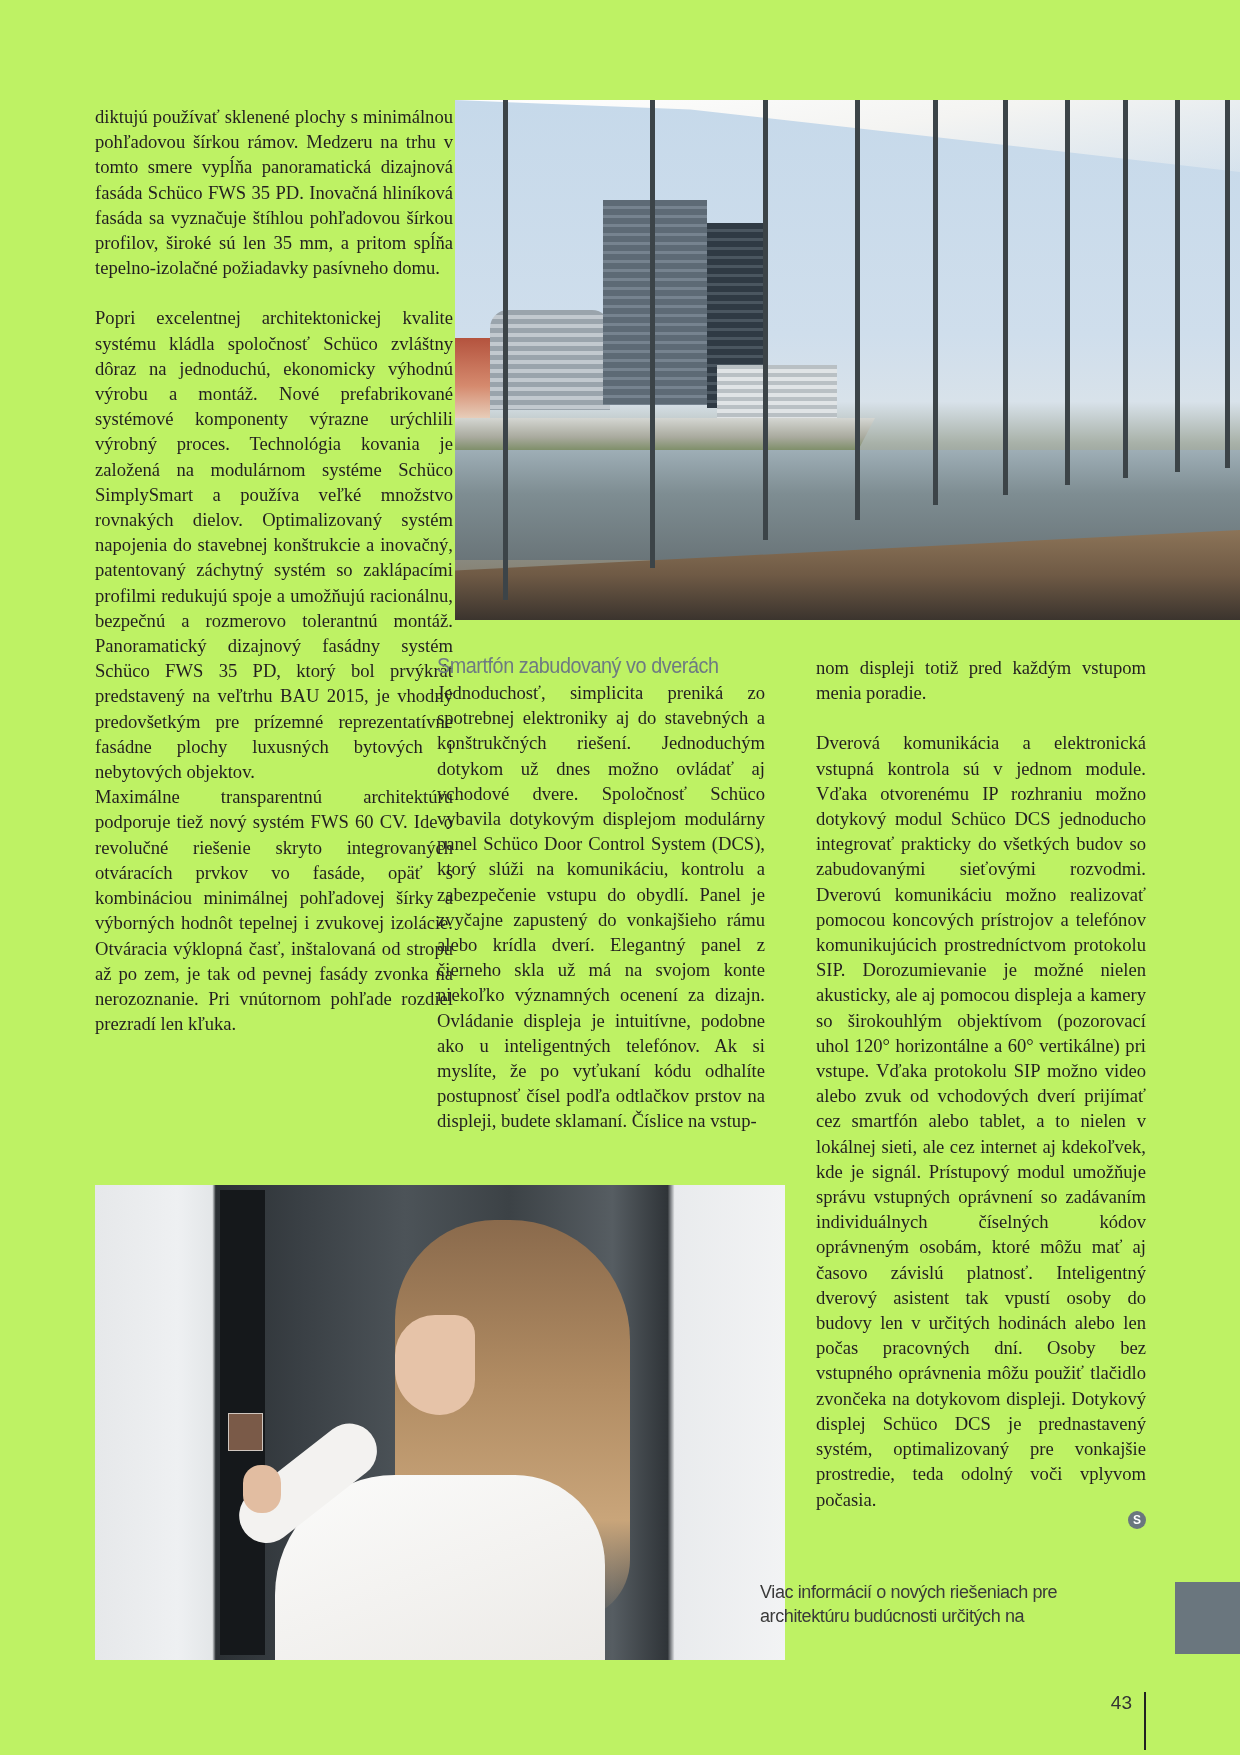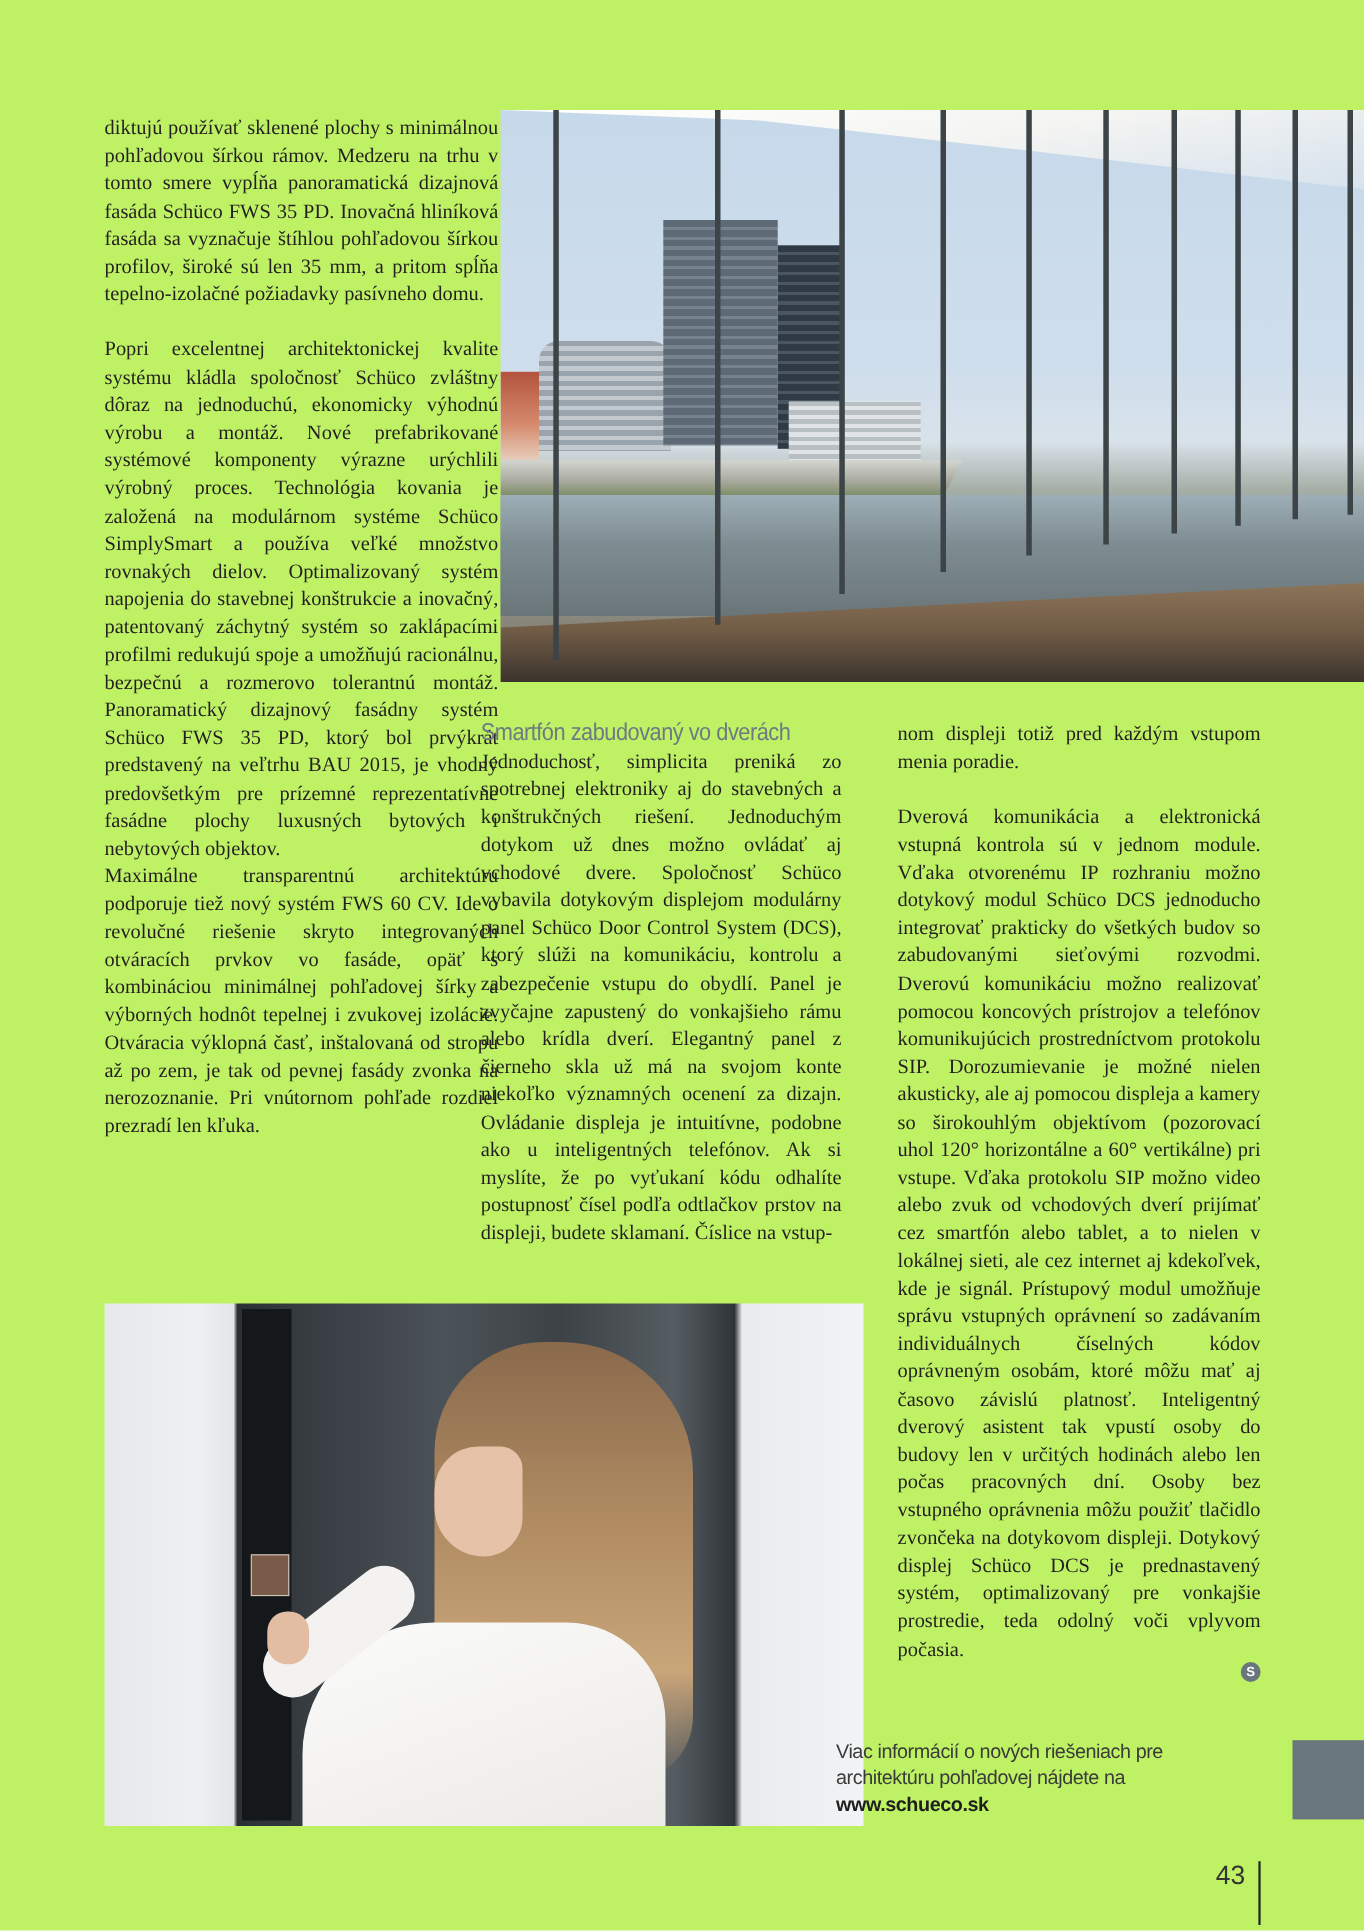--- a/index.html
+++ b/index.html
@@ -72,21 +72,21 @@
   }
   .footer-note .url { font-weight: bold; color: #1e1e1e; }
   .grey-box { position: absolute; left: 1175px; top: 1582px; width: 65px; height: 72px; background: #6a767e; }
   .end-mark {
     position: absolute; left: 1128px; top: 1511px; width: 18px; height: 18px; border-radius: 50%;
     background: #6a767e; color: #ffffff; font-family: "Liberation Sans", sans-serif; font-weight: bold;
     font-size: 12px; line-height: 18px; text-align: center;
   }
   .page-number {
     position: absolute; left: 1090px; top: 1692px; width: 42px; text-align: right;
-    font-family: "Liberation Sans", "DejaVu Sans", sans-serif; font-size: 24px; color: #333333;
+    font-family: "Liberation Sans", "DejaVu Sans", sans-serif; font-size: 19px; color: #333333;
   }
   .page-rule { position: absolute; left: 1144px; top: 1692px; width: 2px; height: 58px; background: #222222; }
 </style>
 </head>
 <body>
 
 <div class="page">
 
   <div class="col-left body-text">
     <p>diktujú používať sklenené plochy s minimálnou pohľadovou šírkou rámov. Medzeru na trhu v tomto smere vypĺňa panoramatická dizajnová fasáda Schüco FWS 35 PD. Inovačná hliníková fasáda sa vyznačuje štíhlou pohľadovou šírkou profilov, široké sú len 35 mm, a pritom spĺňa tepelno-izolačné požiadavky pasívneho domu.</p>
@@ -137,20 +137,19 @@
     <div class="screen"></div>
     <div class="hair"></div>
     <div class="face"></div>
     <div class="jacket"></div>
     <div class="arm"></div>
     <div class="hand"></div>
   </div>
 
   <div class="footer-note">
     <div>Viac informácií o nových riešeniach pre</div>
-    <div>architektúru pohľadovej nájdete na</div>
-    <div class="url">www.schueco.sk</div>
+    <div>architektúru budúcnosti určitých na</div>
   </div>
   <div class="grey-box"></div>
 
   <div class="page-number">43</div>
   <div class="page-rule"></div>
 </div>
 
 </body></html>

